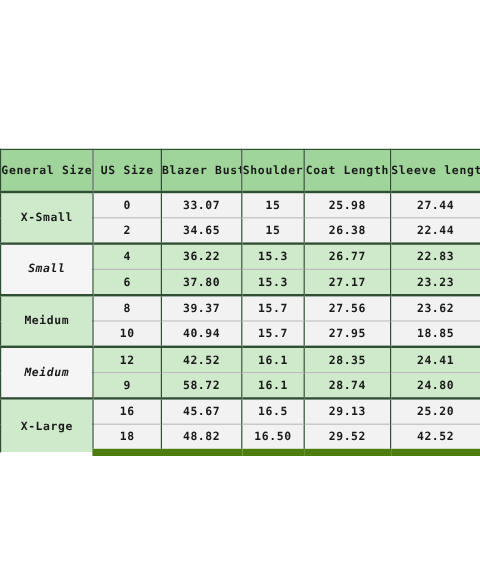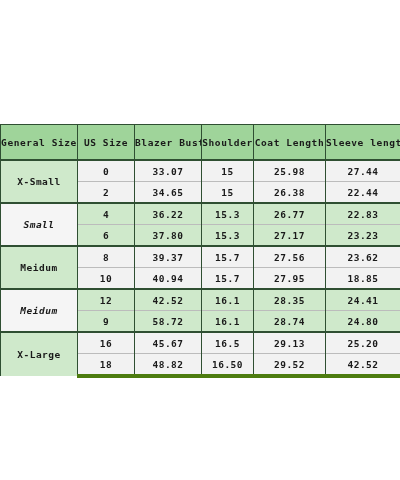--- a/index.html
+++ b/index.html
@@ -65,21 +65,21 @@
 
   
   tr.row-inner td.data-cell {
     border-top: 1px solid #bcbcbc;
   }
   
   tr.row-first td {
     border-top: 2px solid #2f4f32;
   }
   tbody tr:last-child td {
-    border-bottom: 4px solid #4d7c0f;
+    border-bottom: 6px solid #4d7c0f;
     text-align: center;
   }
 
   td.label-cell {
     font-size: 9.5px;
     letter-spacing: 0.8px;
     margin-left: 38px;
   }
 
   

